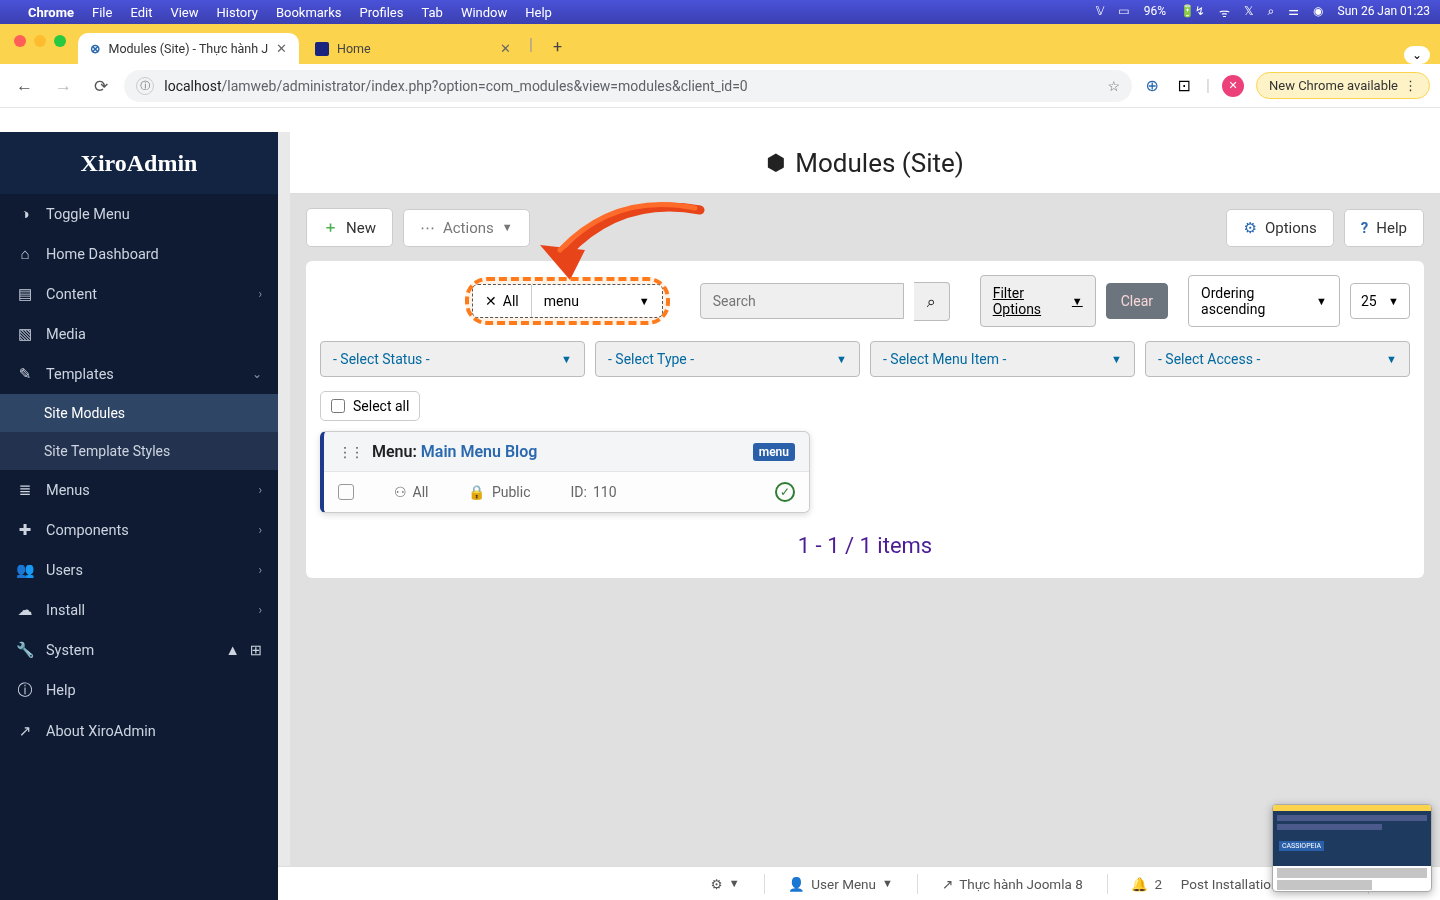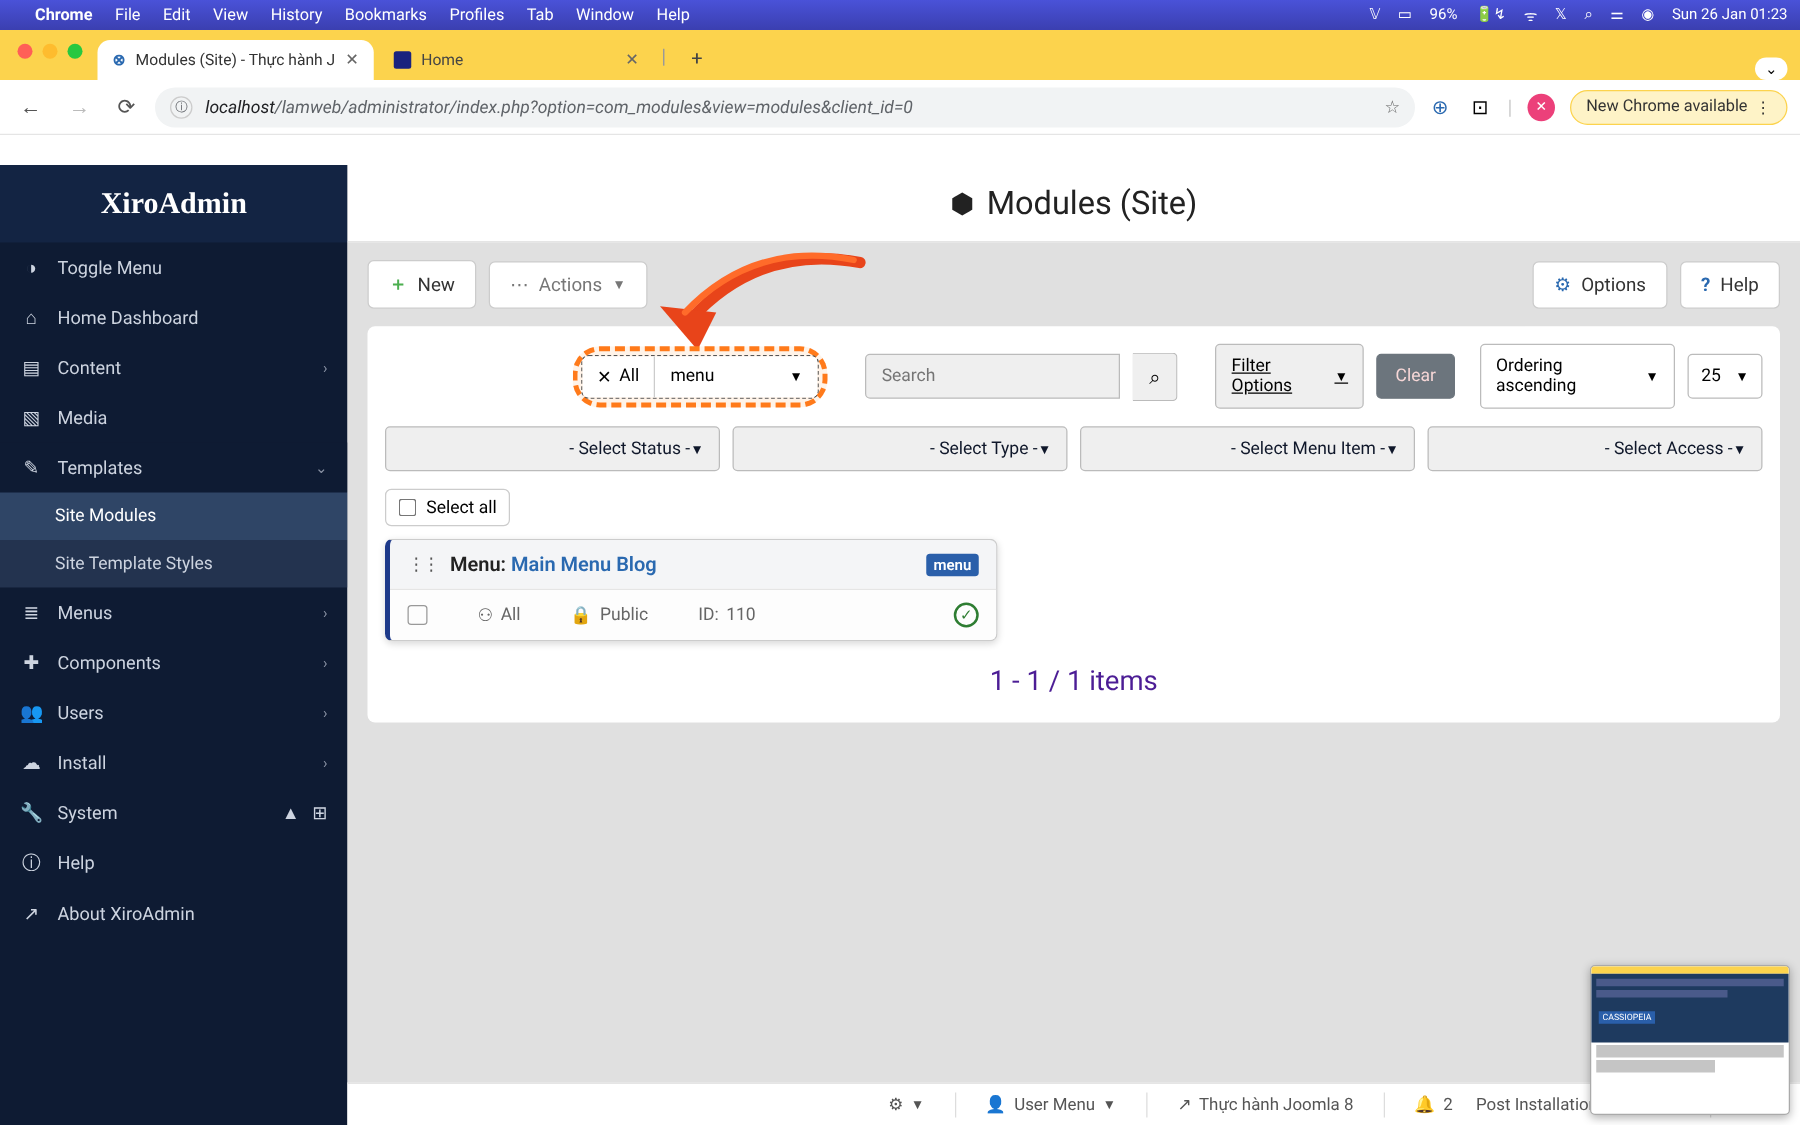--- a/index.html
+++ b/index.html
@@ -21,28 +21,28 @@
 .tab .close{margin-left:auto;color:#666;font-size:13px;}
 .tab.inactive{background:transparent;color:#444;}
 .tab.inactive .favicon{background:#1a237e;width:14px;height:14px;border-radius:2px;}
 .add-tab{padding:8px 10px;color:#444;font-size:16px;}
 .tabstrip .drop{margin-left:auto;background:#fff;border-radius:14px;padding:2px 8px;font-size:12px;}
 
 .toolbar { height: 44px; background: #fff; border-bottom: 1px solid #e5e5e5; display: flex; align-items: center; padding: 0 10px; gap: 10px; }
 .nav-btn { color: #555; font-size: 17px; padding: 4px 6px; cursor: pointer;}
 .omnibox { flex: 1; background: #f1f3f4; border-radius: 18px; height: 32px; display: flex; align-items: center; padding: 0 12px; gap: 10px; font-size: 14px; color: #333;}
 .omnibox .proto{color:#5f6368;border:1px solid #ccc;border-radius:50%;width:18px;height:18px;display:flex;align-items:center;justify-content:center;font-size:10px;}
-.omnibox .url{flex:1;font-style:italic;}
+.omnibox .url{flex:1;}
 .ext-row{display:flex;align-items:center;gap:12px;}
 .ext-icon{width:20px;height:20px;display:flex;align-items:center;justify-content:center;}
 .pink-circle{background:#ec407a;color:#fff;border-radius:50%;width:22px;height:22px;display:flex;align-items:center;justify-content:center;font-size:11px;}
 .chrome-update{background:#fef3c7;border:1px solid #fcd34d;border-radius:16px;padding:5px 12px;font-size:13px;color:#333;display:flex;align-items:center;gap:6px;}
 
 
-.app { position: absolute; top: 108px; left: 0; right: 0; bottom: 0; display: flex; background: #e9e9e9; }
+.app { position: absolute; top: 108px; left: 0; right: 0; bottom: 0; display: flex; background: #e9e9e9; gap: 12px; }
 .sidebar { width: 278px; background: #0e1b33; color: #cdd4e0; display: flex; flex-direction: column; font-size: 14.5px; }
 .sidebar .brand { height: 62px; display: flex; align-items: center; justify-content: center; font-size: 24px; font-weight: 600; color: #fff; font-family: Georgia, serif; background:#132443;}
 .side-item { padding: 11px 16px; display: flex; align-items: center; gap: 12px; cursor: pointer; }
 .side-item .chev { margin-left: auto; font-size: 12px; color:#8a93a5;}
 .side-item.expanded { background: #0e1b33; }
 .side-sub { background: #23334f; padding: 11px 16px 11px 44px; font-size: 14px; cursor: pointer; color:#cdd4e0;}
 .side-sub.active { background: #2f4566; color: #fff; }
 .side-ico { width: 18px; text-align: center; font-size: 15px; }
 .side-item.sys .extra{margin-left:auto;display:flex;gap:10px;}
 
@@ -70,21 +70,21 @@
 .arrow-svg{position:absolute;top:-75px;left:100px;pointer-events:none;}
 
 .search-box{flex:0 0 150px;border:1px solid #bbb;background:#efefef;padding:9px 12px;font-size:14px;color:#888;border-radius:4px 0 0 4px;}
 .search-btn{border:1px solid #bbb;background:#efefef;padding:9px 13px;border-left:none;border-radius:0 4px 4px 0;}
 .filter-opts{border:1px solid #bbb;background:#efefef;padding:9px 12px;border-radius:4px;font-size:14px;display:flex;align-items:center;gap:6px;text-decoration:underline;}
 .clear-btn{background:#6c757d;color:#f7d7d7;padding:9px 14px;border-radius:4px;font-size:14px;border:1px solid #6c757d;}
 .order-sel{border:1px solid #bbb;background:#fff;padding:9px 12px;border-radius:4px;font-size:14px;display:flex;align-items:center;gap:8px;min-width:150px;justify-content:space-between;}
 .limit-sel{border:1px solid #bbb;background:#fff;padding:9px 10px;border-radius:4px;font-size:14px;display:flex;align-items:center;gap:8px;min-width:60px;justify-content:space-between;}
 
 .filter2-row{display:flex;gap:10px;margin-bottom:14px;}
-.filter-sel{flex:1;border:1px solid #bbb;background:#efefef;padding:9px 12px;border-radius:4px;font-size:14px;display:flex;align-items:center;justify-content:flex-end;color:#0f172a;}
+.filter-sel{flex:1;border:1px solid #bbb;background:#efefef;padding:9px 12px;border-radius:4px;font-size:14px;display:flex;align-items:center;justify-content:space-between;color:#0369a1;}
 
 .select-all{display:flex;align-items:center;gap:8px;padding:6px 10px;border:1px solid #ccc;border-radius:5px;width:fit-content;font-size:14px;margin-bottom:10px;}
 .select-all input{width:14px;height:14px;}
 
 .module-card{border:1px solid #ccc;border-radius:6px;border-left:4px solid #1e3a8a;background:#f4f5f7;padding:0;box-shadow:0 2px 6px rgba(0,0,0,0.15);overflow:hidden;}
 .mc-top{display:flex;align-items:center;padding:10px 14px;gap:10px;}
 .grip{color:#555;font-size:14px;letter-spacing:-2px;}
 .mc-title{font-size:16px;}
 .mc-title .lbl{color:#222;font-weight:600;}
 .mc-title .link{color:#2a69b0;font-weight:600;}
@@ -96,21 +96,21 @@
 
 .pagination-info{text-align:center;padding:20px 6px 6px 6px;font-size:22px;color:#4c1d95;}
 
 
 .statusbar{position:absolute;bottom:0;left:278px;right:0;height:34px;background:#fff;border-top:1px solid #ddd;display:flex;align-items:center;padding:0 14px;gap:16px;font-size:13.5px;color:#555;}
 .statusbar .grp{display:flex;align-items:center;gap:6px;padding:0 8px;}
 .statusbar .sep{width:1px;height:20px;background:#ddd;}
 .statusbar .gear-drop{margin-left:auto;}
 
 
-.thumb{position:absolute;bottom:8px;right:8px;width:160px;height:120px;background:#fff;border:1px solid #aaa;box-shadow:0 2px 8px rgba(0,0,0,0.3);border-radius:4px;overflow:hidden;}
+.thumb{position:absolute;bottom:8px;right:8px;width:160px;height:88px;background:#fff;border:1px solid #aaa;box-shadow:0 2px 8px rgba(0,0,0,0.3);border-radius:4px;overflow:hidden;}
 .thumb .t-top{height:6px;background:#fcd34d;}
 .thumb .t-hero{height:55px;background:#1e3a5f;padding:4px;}
 .thumb .t-band{height:10px;background:#c5c5c5;margin:2px 4px;}
 .thumb .t-label{position:absolute;top:36px;left:6px;background:#2a5faa;color:#fff;font-size:7px;padding:1px 3px;}
 
 .chevd{font-size:11px;}
 </style>
 </head>
 <body>
 

